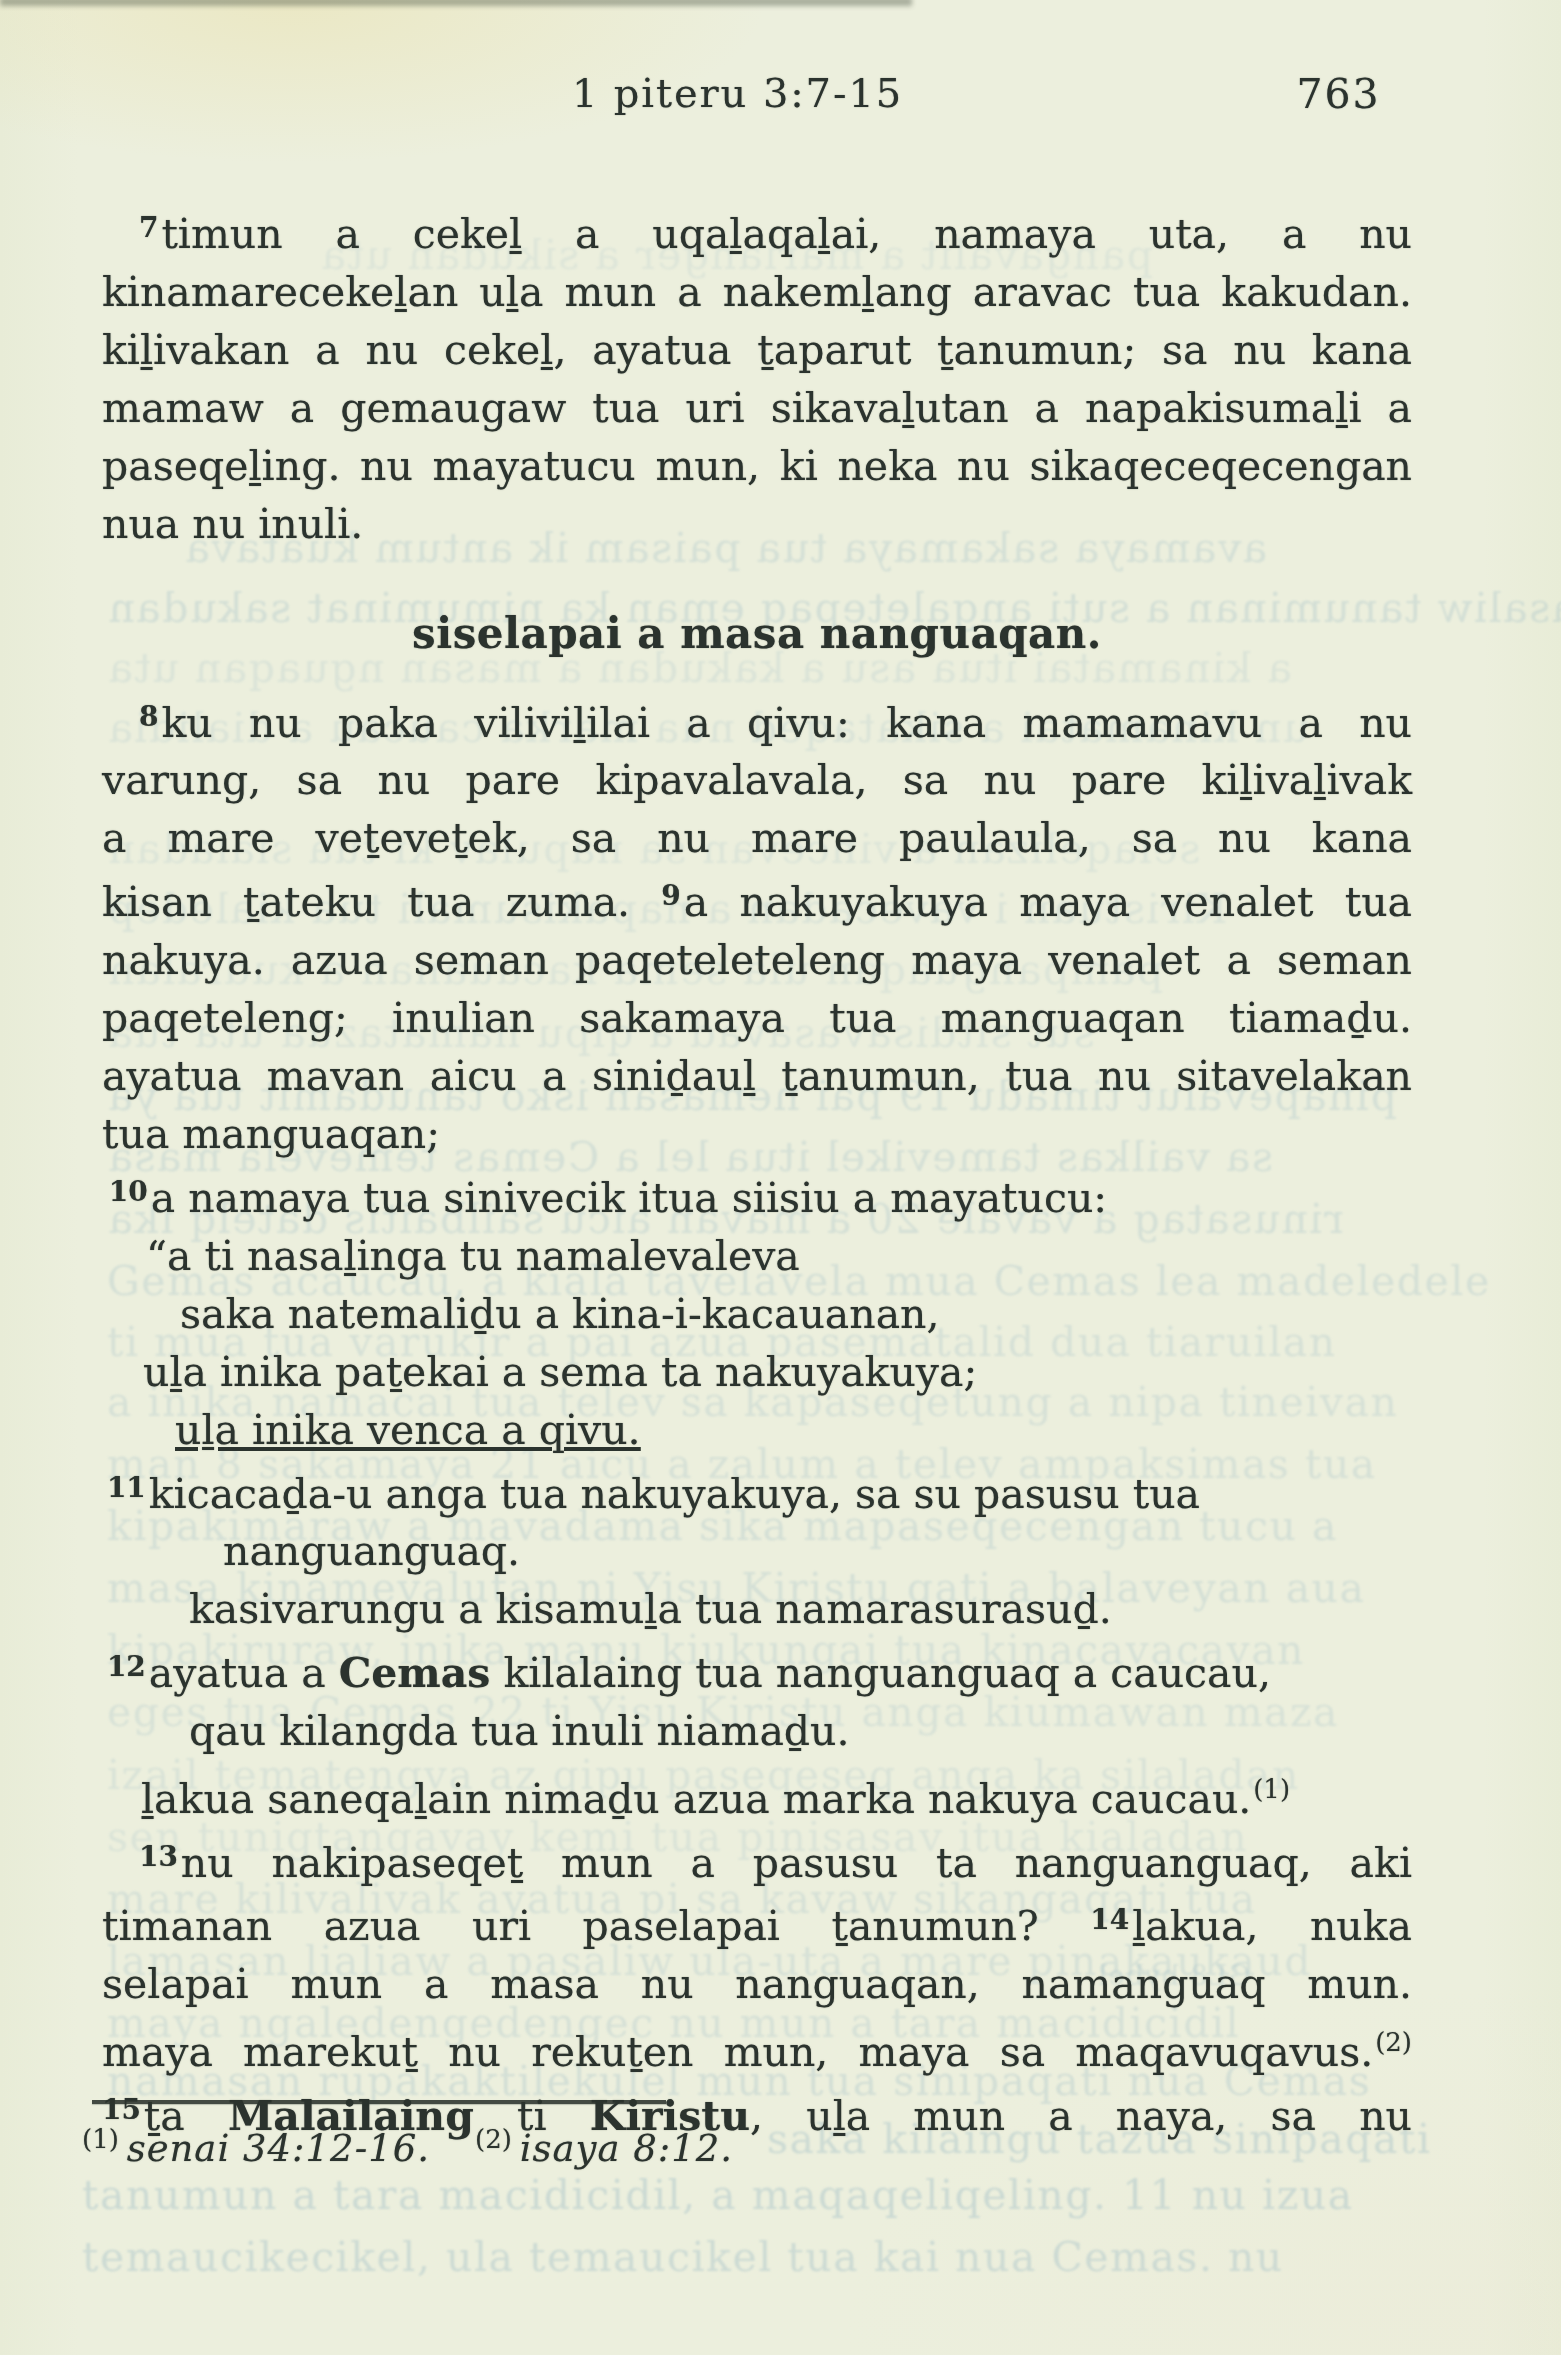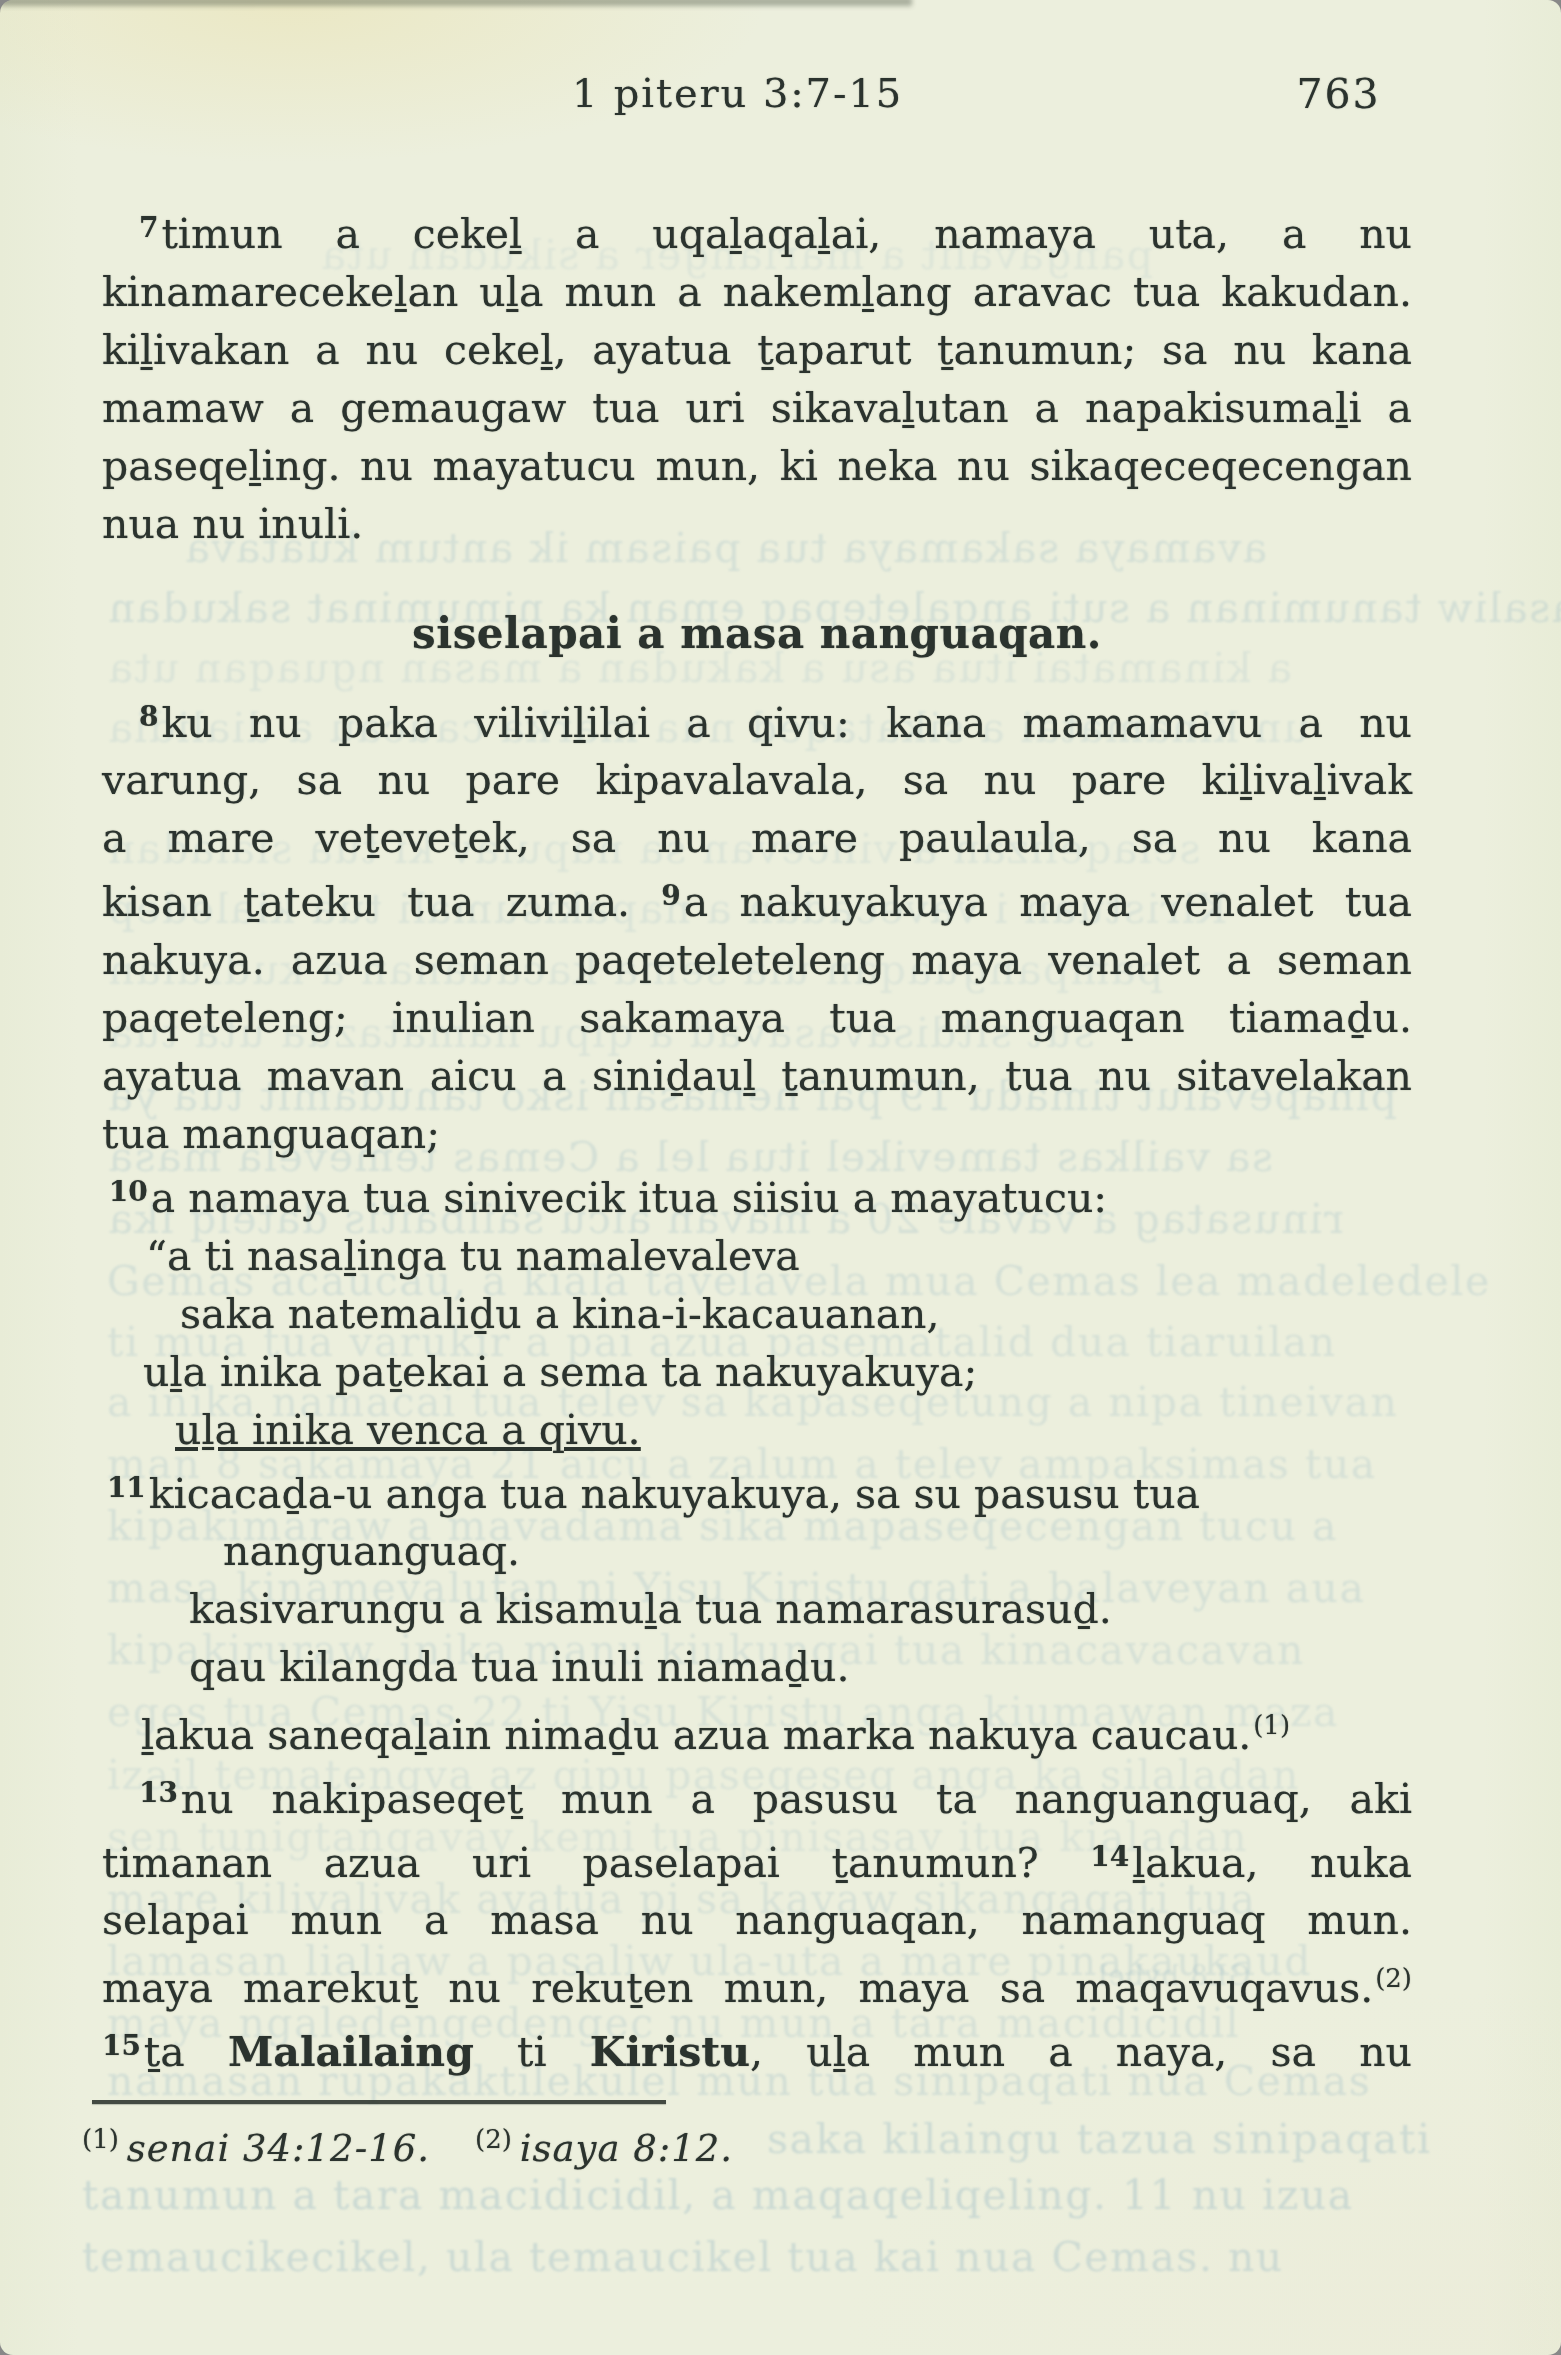--- a/index.html
+++ b/index.html
@@ -7,21 +7,20 @@
     position:relative;
     width:1561px;height:2355px;
     margin:0 auto;
     overflow:hidden;
     font-family:"DejaVu Serif", serif;
     color:#2b332e;
     background:
       radial-gradient(ellipse 679px 233px at 291px 0px, rgba(233,223,166,.45), rgba(233,223,166,0) 70%),
       radial-gradient(ellipse 873px 485px at 1456px 2329px, rgba(235,232,212,.35), rgba(235,232,212,0) 70%),
       linear-gradient(to right, #e8ecd7 0%, #ecefdd 5%, #ecefdd 95%, #e8ecd7 100%);
-    border-radius: 13px;
   }
   .top-edge{
     position:absolute;top:-2.9px;left:0;width:912px;height:8.7px;
     background:#3c4636;opacity:.38;filter:blur(2.4px);
   }
   .ink{ text-shadow:0 0 1.2px rgba(43,51,46,.55); }
   .header-title{
     position:absolute;left:102px;top:70px;width:1271px;
     text-align:center;font-size:40px;letter-spacing:1.9px;
   }
@@ -116,20 +115,21 @@
       <div class="line just"><span>ayatua mavan aicu a siniḏauḻ ṯanumun, tua nu sitavelakan</span></div>
       <div class="line"><span>tua manguaqan;</span></div>
       <div class="line" style="margin-left: 6.8px;"><span class="versenum">10</span><span>a namaya tua sinivecik itua siisiu a mayatucu:</span></div>
       <div class="line" style="margin-left: 44px;"><span>“a ti nasaḻinga tu namalevaleva</span></div>
       <div class="line" style="margin-left: 78px;"><span>saka natemaliḏu a kina-i-kacauanan,</span></div>
       <div class="line" style="margin-left: 41px;"><span>uḻa inika paṯekai a sema ta nakuyakuya;</span></div>
       <div class="line" style="margin-left: 73px; text-decoration: underline;"><span>uḻa inika venca a qivu.</span></div>
       <div class="line" style="margin-left: 4.9px;"><span class="versenum">11</span><span>kicacaḏa-u anga tua nakuyakuya, sa su pasusu tua</span></div>
       <div class="line" style="margin-left: 121px;"><span>nanguanguaq.</span></div>
       <div class="line" style="margin-left: 87px;"><span>kasivarungu a kisamuḻa tua namarasurasuḏ.</span></div>
+      <div class="line" style="margin-left: 4.9px;"><span class="versenum">12</span><span>ayatua a </span><span class="bold">Cemas</span><span> kilalaing tua nanguanguaq a caucau,</span></div>
       <div class="line" style="margin-left: 87px;"><span>qau kilangda tua inuli niamaḏu.</span></div>
       <div class="line" style="margin-left: 39px;"><span>ḻakua saneqaḻain nimaḏu azua marka nakuya caucau.</span><span class="fnref">(1)</span></div>
       <div class="line just" style="margin-left: 37px;"><span class="versenum">13</span><span>nu nakipaseqeṯ mun a pasusu ta nanguanguaq, aki</span></div>
       <div class="line just"><span>timanan azua uri paselapai ṯanumun? </span><span class="versenum">14</span><span>ḻakua, nuka</span></div>
       <div class="line just"><span>selapai mun a masa nu nanguaqan, namanguaq mun.</span></div>
       <div class="line just"><span>maya marekuṯ nu rekuṯen mun, maya sa maqavuqavus.</span><span class="fnref">(2)</span></div>
       <div class="line just"><span class="versenum">15</span><span>ṯa </span><span class="bold">Malailaing</span><span> ti </span><span class="bold">Kiristu</span><span>, uḻa mun a naya, sa nu</span></div>
     </div>
 
   <div class="footnote-rule"></div>

